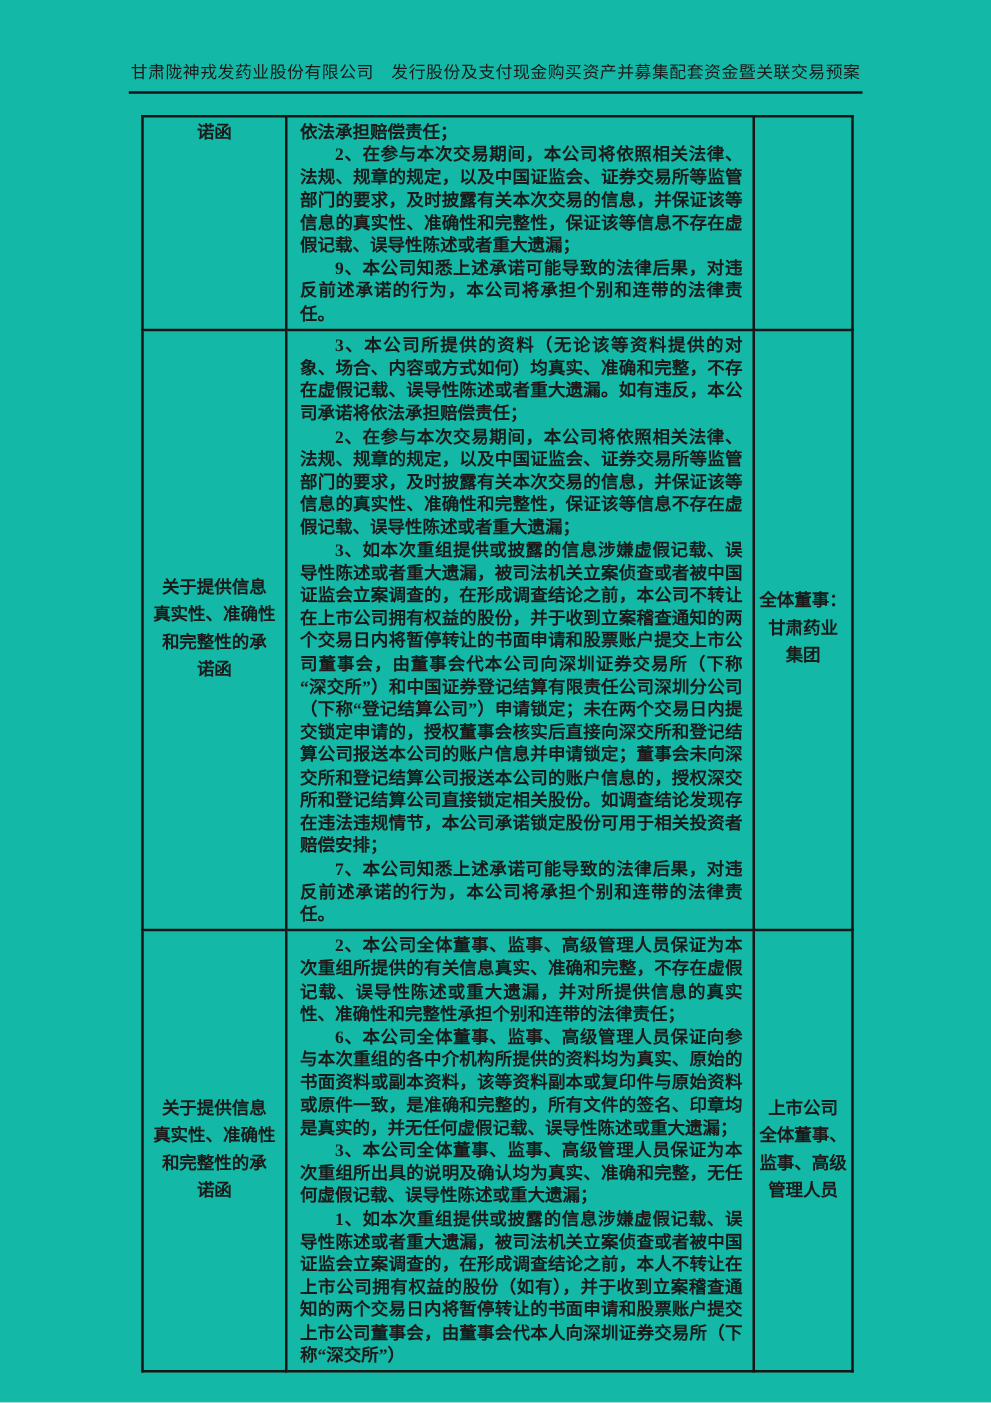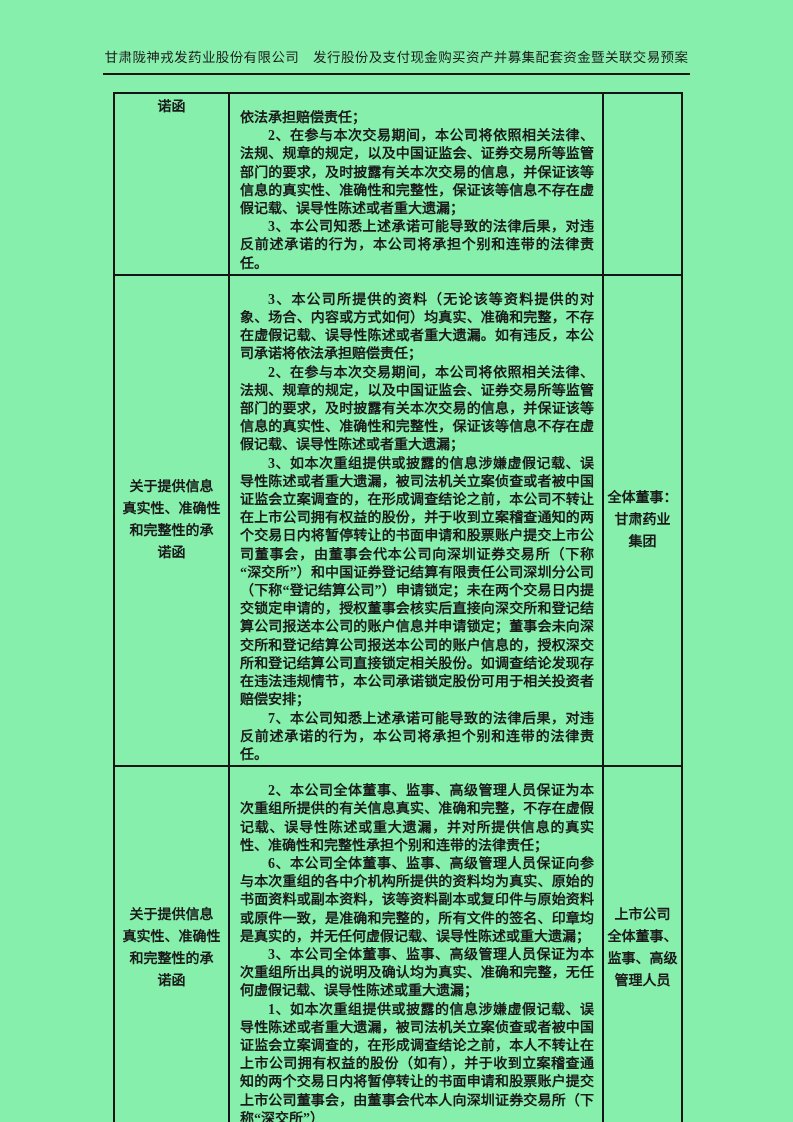--- a/index.html
+++ b/index.html
@@ -1,20 +1,20 @@
 <!DOCTYPE html>
 <html lang="zh-CN"><head>
 <meta charset="utf-8">
 <style>
   html, body { margin: 0; padding: 0; background: #ffffff; }
   .page {
     position: relative;
     width: 793px;
     height: 1122px;
-    background: #86efac;
+    background: #14b8a6;
     color: #1b1b1b;
     font-family: "Liberation Serif", "DejaVu Serif", serif;
     overflow: hidden;
   }
   .doc-header {
     position: absolute;
     top: 46px;
     left: 0;
     right: 0;
     text-align: center;
@@ -47,21 +47,21 @@
   .label-cell {
     text-align: center;
     vertical-align: middle;
     white-space: pre-line;
     line-height: 22px;
     padding: 2px 2px;
   }
   .label-cell.top-aligned { vertical-align: top; padding-top: 2px; }
   .content-cell {
     vertical-align: top;
-    padding: 15px 8px 1px 10px;
+    padding: 4px 8px 1px 10px;
     margin-top: 47px;
   }
   .para {
     margin: 0;
     text-align: justify;
     line-height: 18.2px;
     word-break: break-all;
   }
   .para.indent { text-indent: 2em; }
   .party-cell {
@@ -90,21 +90,21 @@
       <col class="col-content">
       <col class="col-party">
     </colgroup>
     <tbody>
 
       <tr class="row-1">
         <td class="label-cell top-aligned">诺函</td>
         <td class="content-cell">
           <p class="para">依法承担赔偿责任；</p>
           <p class="para indent">2、在参与本次交易期间，本公司将依照相关法律、法规、规章的规定，以及中国证监会、证券交易所等监管部门的要求，及时披露有关本次交易的信息，并保证该等信息的真实性、准确性和完整性，保证该等信息不存在虚假记载、误导性陈述或者重大遗漏；</p>
-          <p class="para indent">3、本公司知悉上述承诺可能导致的法律后果，对违反前述承诺的行为，本公司将承担个别和连带的法律责任。</p>
+          <p class="para indent">9、本公司知悉上述承诺可能导致的法律后果，对违反前述承诺的行为，本公司将承担个别和连带的法律责任。</p>
         </td>
         <td class="party-cell"></td>
       </tr>
 
       <tr class="row-2">
         <td class="label-cell">关于提供信息
 真实性、准确性
 和完整性的承
 诺函</td>
         <td class="content-cell">

